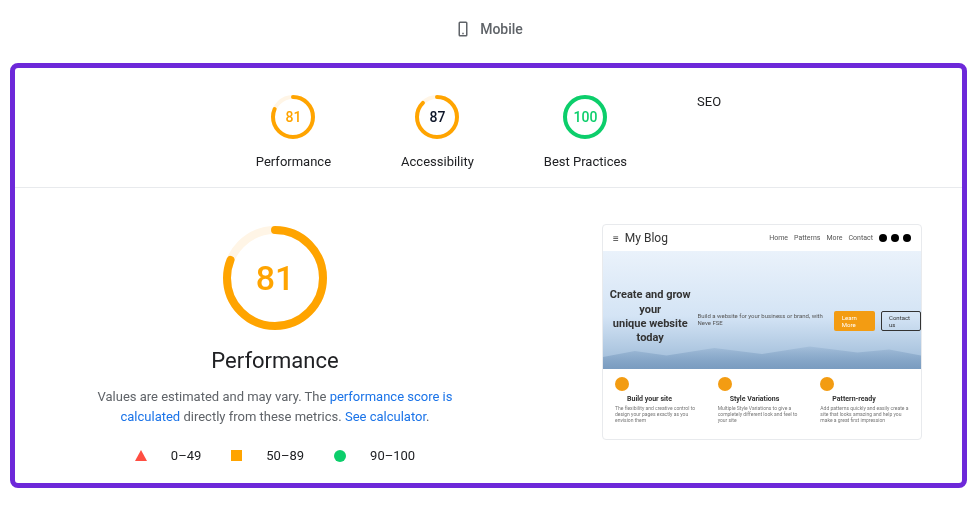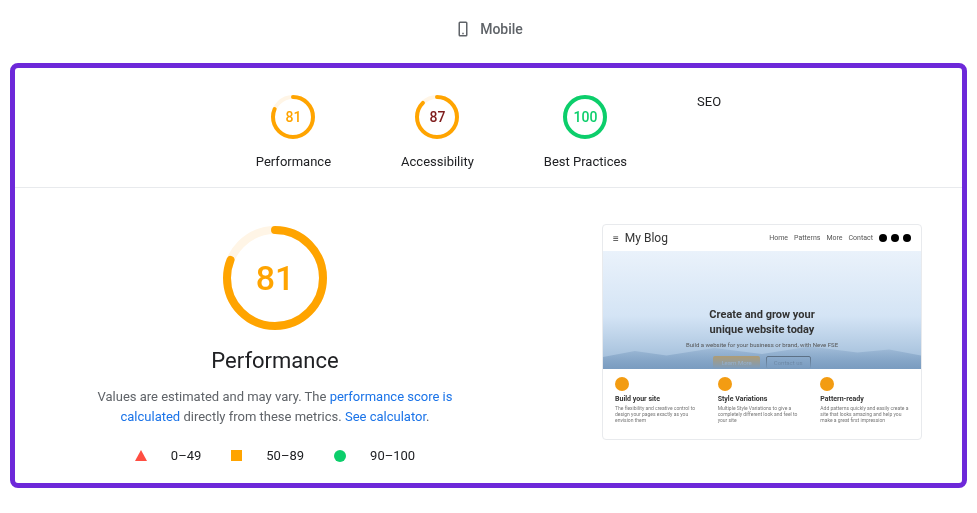--- a/index.html
+++ b/index.html
@@ -30,31 +30,31 @@
 .tri { width: 0; height: 0; border-left: 6px solid transparent; border-right: 6px solid transparent; border-bottom: 11px solid #ff4e42; }
 .sq { width: 11px; height: 11px; background: #ffa400; }
 .circ { width: 12px; height: 12px; border-radius: 50%; background: #0cce6b; }
 .preview { flex: 1; }
 .pv { border: 1px solid #e8eaed; border-radius: 4px; width: 320px; height: 216px; margin-left: auto; overflow: hidden; background: #fff; font-size: 8px; color: #333; }
 .pv-head { display: flex; justify-content: space-between; align-items: center; padding: 6px 10px; }
 .pv-title { font-weight: 400; font-size: 12px; }
 .pv-nav { display: flex; gap: 6px; font-size: 7px; color: #555; align-items: center; }
 .pv-social { display: flex; gap: 4px; }
 .pv-social span { width: 8px; height: 8px; border-radius: 50%; background: #000; display: inline-block; }
-.pv-hero { background: linear-gradient(#eaf2fb 0%, #d4e4f5 55%, #9ab8d6 100%); height: 118px; display: flex; flex-direction: column; align-items: center; justify-content: flex-end; padding-top: 14px; position: relative; }
+.pv-hero { background: linear-gradient(#eaf2fb 0%, #d4e4f5 55%, #9ab8d6 100%); height: 118px; display: flex; align-items: center; justify-content: center; padding-top: 14px; position: relative; }
 .pv-h1 { font-weight: 700; font-size: 11px; text-align: center; line-height: 1.3; }
 .pv-sub { font-size: 6px; color: #555; margin-top: 4px; }
 .pv-btns { display: flex; gap: 6px; margin-top: 8px; }
 .pv-btn1 { background: #f39c12; color: #fff; padding: 3px 8px; font-size: 6px; border-radius: 2px; }
 .pv-btn2 { border: 1px solid #333; padding: 2px 7px; font-size: 6px; border-radius: 2px; }
 .mtn { position: absolute; bottom: 0; left: 0; right: 0; height: 30px; background: linear-gradient(transparent, #7a9cc0); clip-path: polygon(0 100%, 0 60%, 10% 40%, 20% 55%, 35% 30%, 50% 50%, 65% 25%, 80% 45%, 90% 35%, 100% 55%, 100% 100%); }
 .pv-feat { display: flex; padding: 8px 12px; gap: 14px; }
 .feat { flex: 1; }
 .feat-ic { width: 14px; height: 14px; border-radius: 50%; background: #f39c12; margin-bottom: 4px; }
-.feat-h { font-weight: 700; font-size: 7px; margin-bottom: 2px; }
+.feat-h { font-weight: 700; font-size: 7px; margin-bottom: 2px; margin-left: 12px; }
 .feat-t { font-size: 5px; color: #777; line-height: 1.2; }
 </style>
 </head>
 <body>
 
 <div class="tabs">
   <div class="tab">
     <svg viewBox="0 0 24 24" fill="none" stroke="#5f6368" stroke-width="2">
         <rect x="7" y="3" width="10" height="18" rx="1"></rect>
         <line x1="11" y1="18" x2="13" y2="18"></line>
@@ -74,21 +74,21 @@
          <div class="ring-val" style="color:#ffa400">81</div>
        </div>
        <div class="gauge-label">Performance</div>
      </div>
       <div class="gauge">
        <div class="ring">
          <svg width="46" height="46">
             <circle class="bg" cx="23" cy="23" r="20" style="stroke:#fff5e6"></circle>
             <circle class="fg" cx="23" cy="23" r="20" style="stroke:#ffa400;stroke-dasharray:125.66370614359172;stroke-dashoffset:16.336281798666924"></circle>
           </svg>
-         <div class="ring-val" style="color:#7f1d1d">87</div>
+         <div class="ring-val" style="color:#0f172a">87</div>
        </div>
        <div class="gauge-label">Accessibility</div>
      </div>
       <div class="gauge">
        <div class="ring">
          <svg width="46" height="46">
             <circle class="bg" cx="23" cy="23" r="20" style="stroke:#e6faef"></circle>
             <circle class="fg" cx="23" cy="23" r="20" style="stroke:#0cce6b;stroke-dasharray:125.66370614359172;stroke-dashoffset:0"></circle>
           </svg>
          <div class="ring-val" style="color:#0cce6b">100</div>

